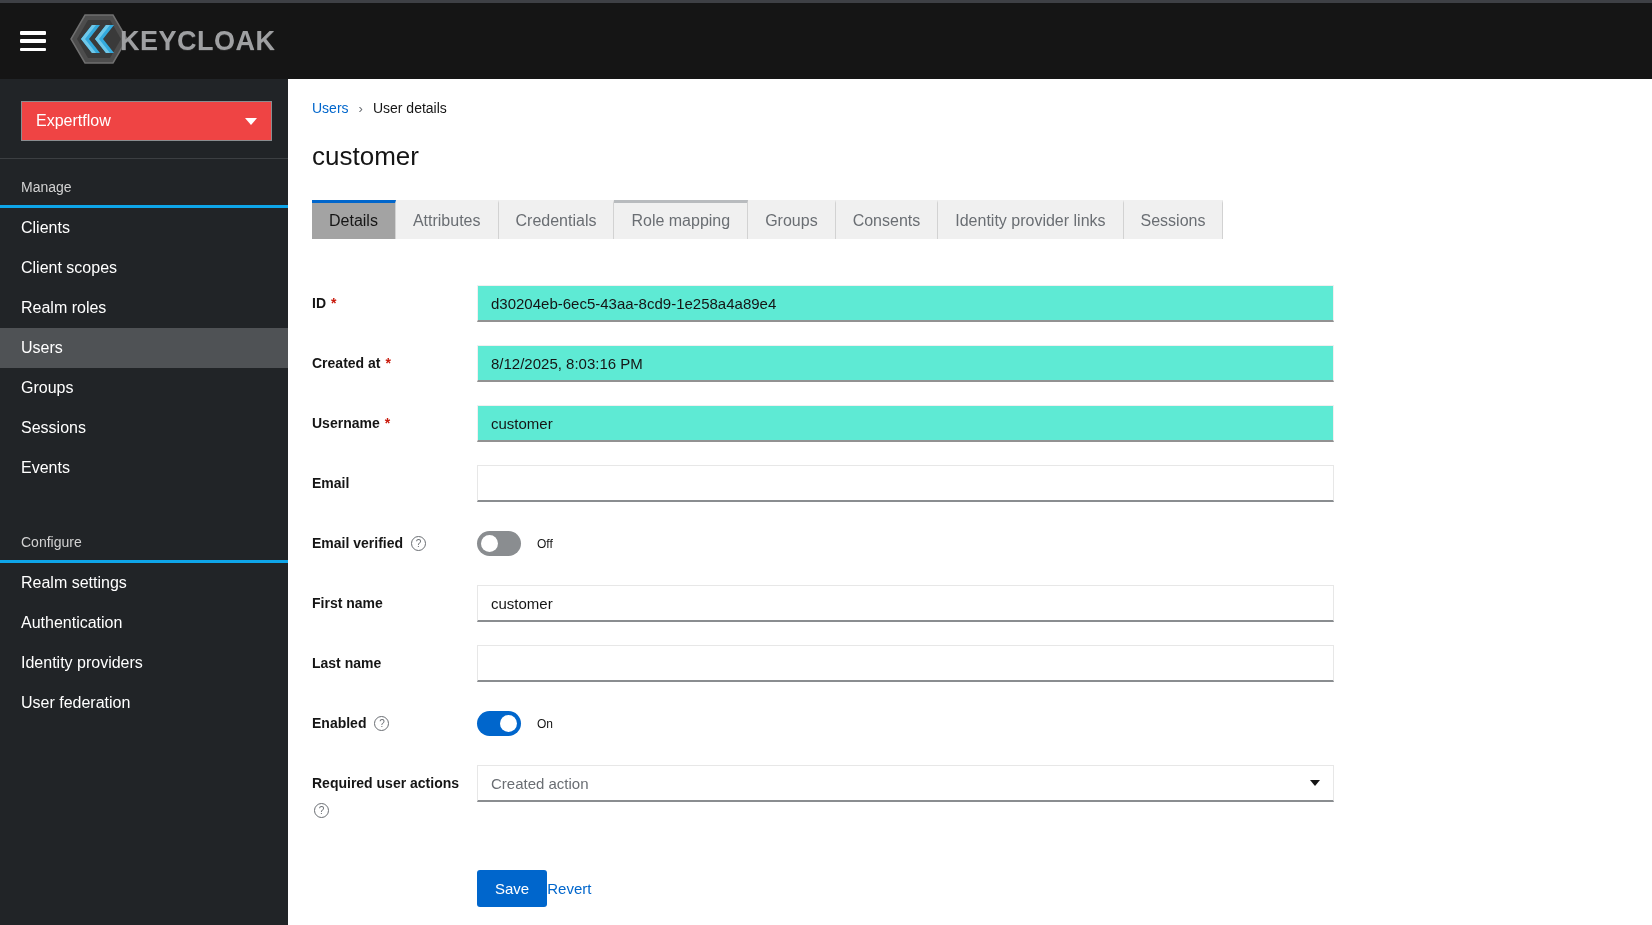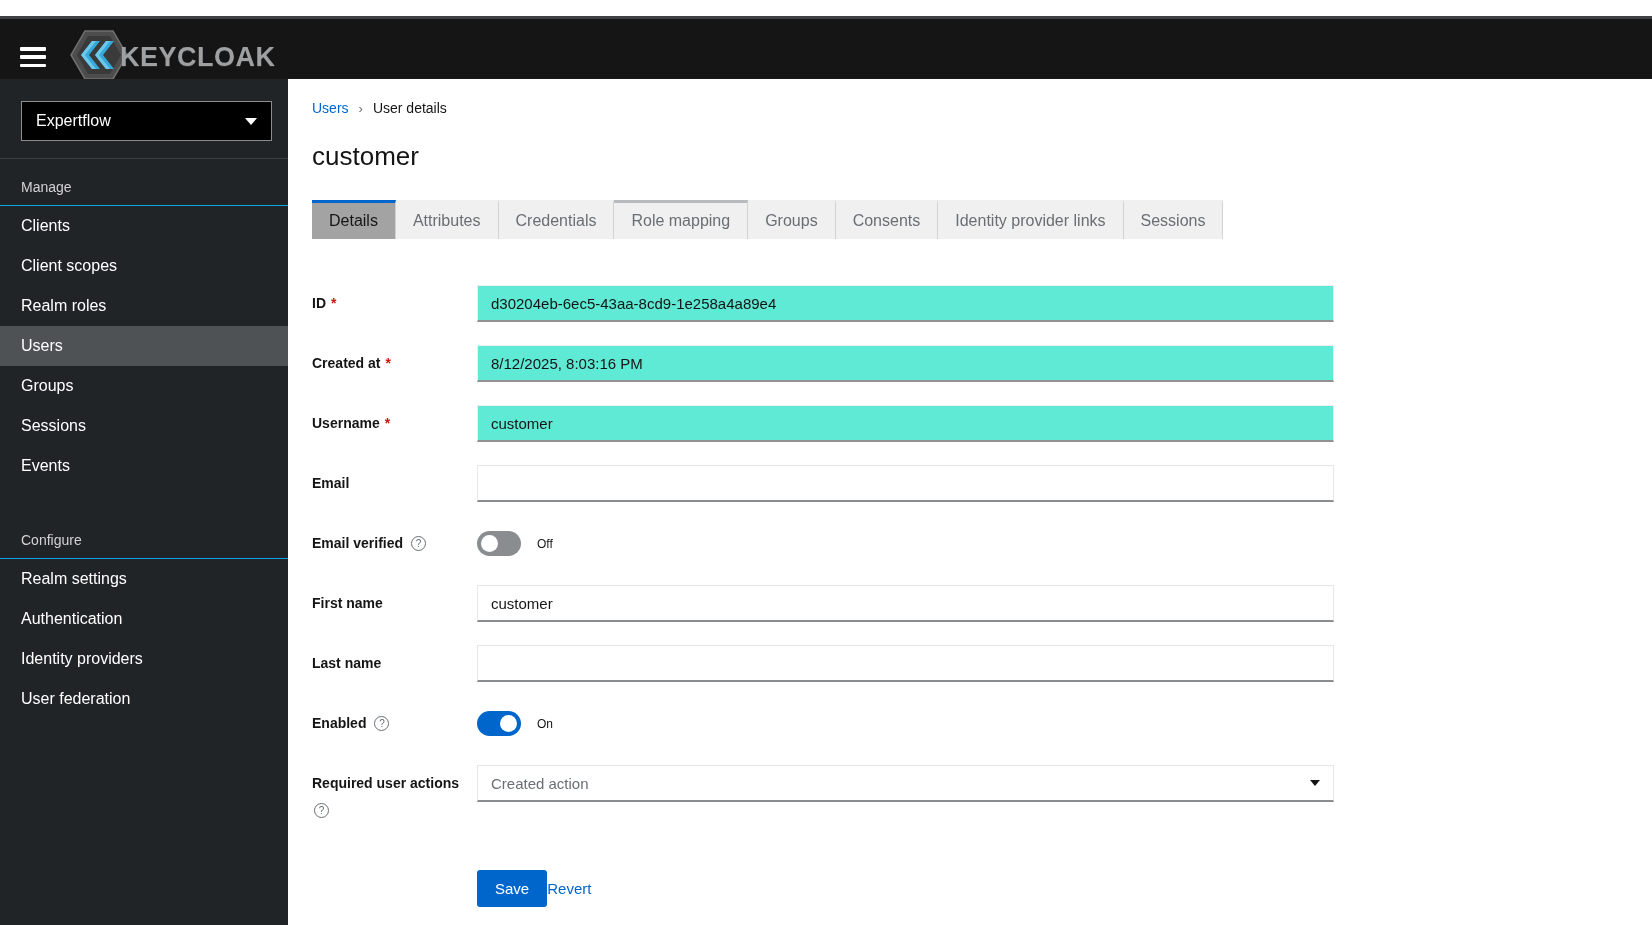--- a/index.html
+++ b/index.html
@@ -1,49 +1,49 @@
 <!DOCTYPE html>
 <html><head>
 <meta charset="utf-8">
 <style>
   * { box-sizing: border-box; margin: 0; padding: 0; }
   html, body { width: 1652px; height: 925px; overflow: hidden; }
   body { font-family: "Liberation Sans", sans-serif; background: #fff; position: relative; }
 
   
   .masthead {
-    position: absolute; top: 16px; left: 0; width: 1652px; height: 79px;
+    position: absolute; top: 0; left: 0; width: 1652px; height: 79px;
     background: #151515; border-top: 3px solid #3e4045;
     display: flex; align-items: center; padding-left: 20px;
   }
   .hamburger { width: 26px; height: 20px; display: flex; flex-direction: column; justify-content: space-between; cursor: pointer; margin-right: 24px; }
   .hamburger span { display: block; height: 3.5px; background: #fff; border-radius: 1px; }
   .brand { display: flex; align-items: center; }
   .brand-text {
     font-size: 27px; font-weight: 700; letter-spacing: 0.5px; color: #9fa0a2;
     margin-left: -8px; text-shadow: 0 1px 0 #2a2a2a;
   }
 
   
   .sidebar {
     position: absolute; top: 79px; left: 0; width: 288px; bottom: 0;
     background: #212427; color: #fff;
   }
   .realm-wrap { padding: 22px 16px 17px 21px; border-bottom: 1px solid #3c3f42; }
   .realm-select {
     height: 40px; border: 1px solid #8a8d90; display: flex; align-items: center;
-    justify-content: space-between; padding: 0 14px; cursor: pointer; background: #000000;
+    justify-content: space-between; padding: 0 14px; cursor: pointer; background: #ef4444;
   }
   .realm-select .realm-name { font-size: 16px; color: #fff; }
   .caret-down-white { width: 0; height: 0; border-left: 6px solid transparent; border-right: 6px solid transparent; border-top: 7px solid #fff; }
   .nav-section { padding-top: 14px; }
   .nav-section + .nav-section { margin-top: 26px; }
   .nav-section-title {
     font-size: 14px; color: #d2d2d2; padding: 6px 0 10px 21px;
-    border-bottom: 1px solid #0ea5e9;
+    border-bottom: 3px solid #0ea5e9;
   }
   .nav-item {
     height: 40px; line-height: 40px; padding-left: 21px; font-size: 16px;
     color: #fff; cursor: pointer;
   }
   .nav-item.active { background: #4f5255; }
 
   
   .content {
     position: absolute; top: 79px; left: 288px; right: 0; bottom: 0;

